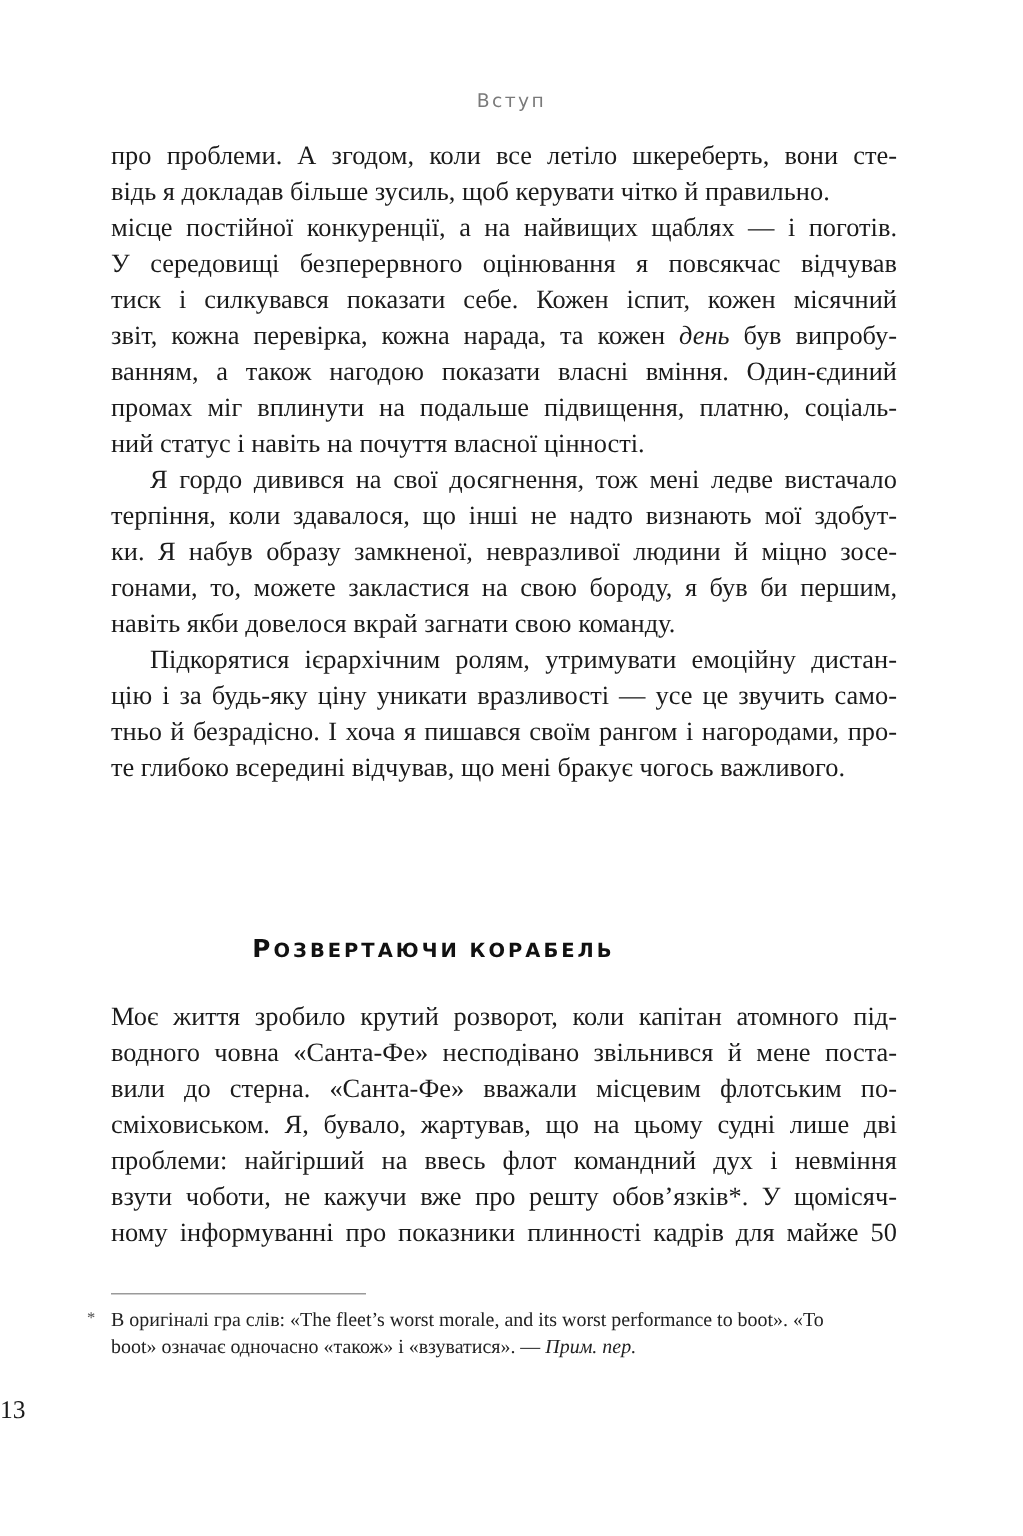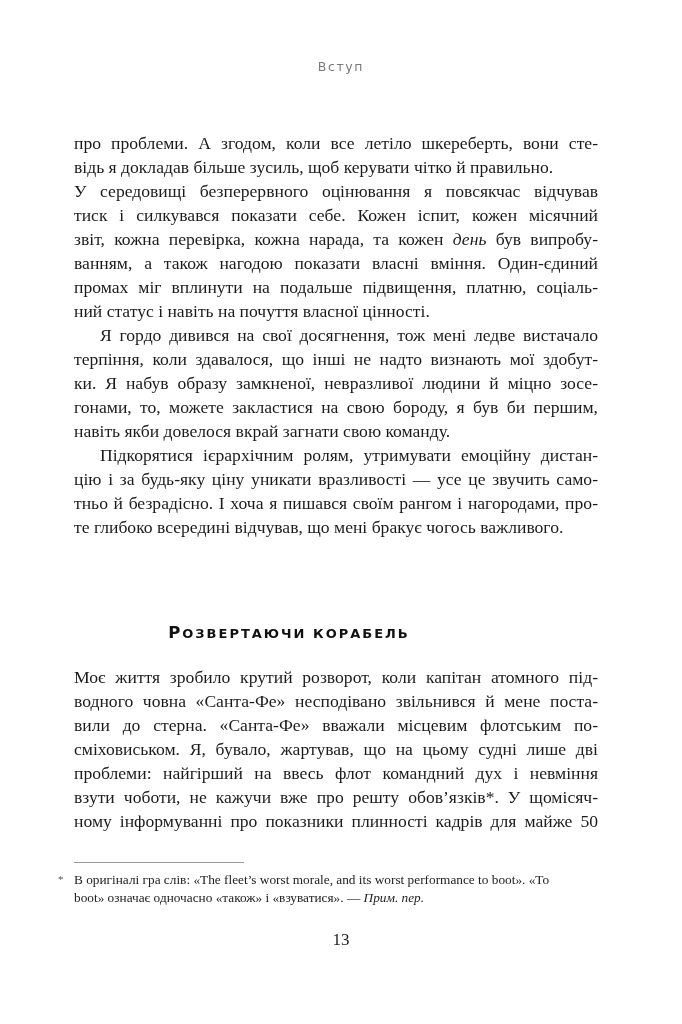--- a/index.html
+++ b/index.html
@@ -29,21 +29,21 @@
   .text-block {
     position: absolute;
     left: 74px;
     width: 524px;
     font-size: 17.6px;
     line-height: 24px;
     text-align: justify;
     text-align-last: left;
     hyphens: manual;
   }
-  .block-1 { top: 91px; margin-top: 40px; }
+  .block-1 { top: 91px; }
   .block-2 { top: 665px; }
   .para {
     margin: 0;
     text-indent: 0;
   }
   .para .line {
     display: block;
     text-align: justify;
     text-align-last: justify;
     white-space: nowrap;
@@ -95,36 +95,36 @@
   }
   .footnote .line {
     display: block;
     white-space: nowrap;
   }
   .page-number {
     position: absolute;
     top: 930px;
     left: 0;
     width: 682px;
-    text-align: center;
     font-size: 17px;
     color: #1b1b1b;
   }
 </style>
 </head>
 <body>
 
 <div class="running-head">Вступ</div>
 
 <div class="text-block block-1">
   <p class="para">
     <span class="line">про проблеми. А згодом, коли все летіло шкереберть, вони сте-</span>
     <span class="line last">відь я докладав більше зусиль, щоб керувати чітко й правильно.</span>
   </p>
   <p class="para">
+    <span class="line">місце постійної конкуренції, а на найвищих щаблях — і поготів.</span>
     <span class="line">У середовищі безперервного оцінювання я повсякчас відчував</span>
     <span class="line">тиск і силкувався показати себе. Кожен іспит, кожен місячний</span>
     <span class="line"><span>звіт, кожна перевірка, кожна нарада, та кожен </span><em>день</em><span> був випробу-</span></span>
     <span class="line">ванням, а також нагодою показати власні вміння. Один-єдиний</span>
     <span class="line">промах міг вплинути на подальше підвищення, платню, соціаль-</span>
     <span class="line last">ний статус і навіть на почуття власної цінності.</span>
   </p>
   <p class="para">
     <span class="line" style="padding-left:26px">Я гордо дивився на свої досягнення, тож мені ледве вистачало</span>
     <span class="line">терпіння, коли здавалося, що інші не надто визнають мої здобут-</span>

